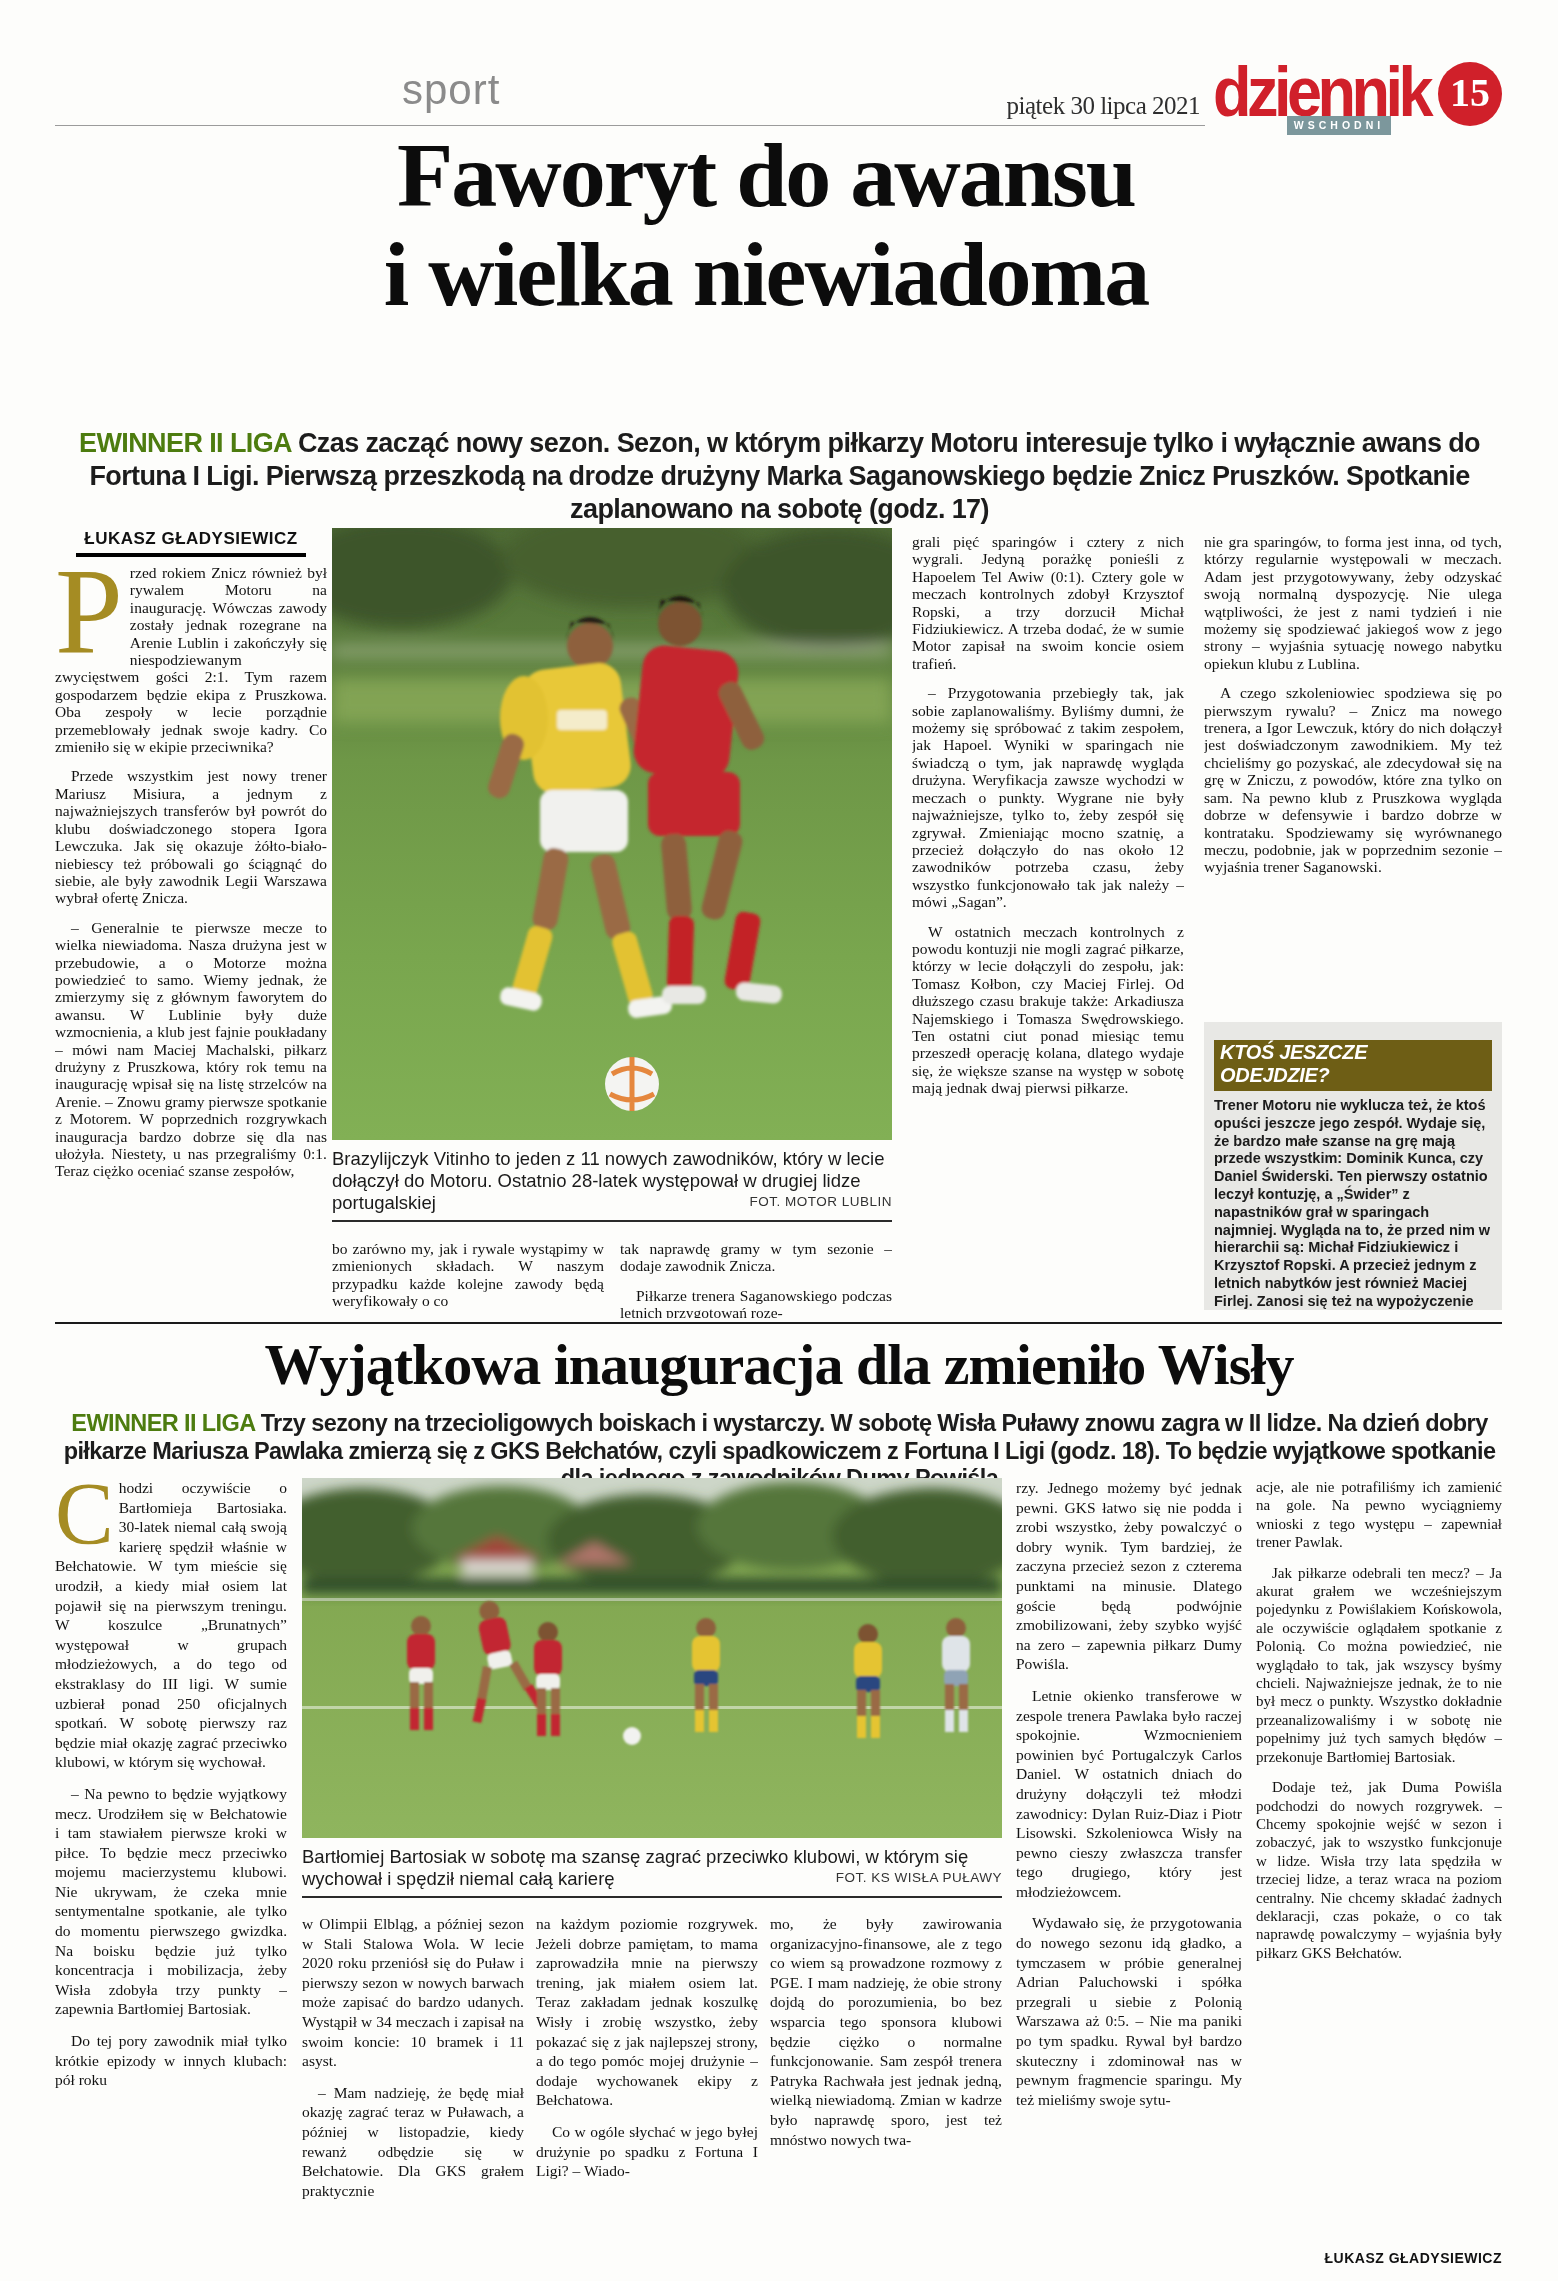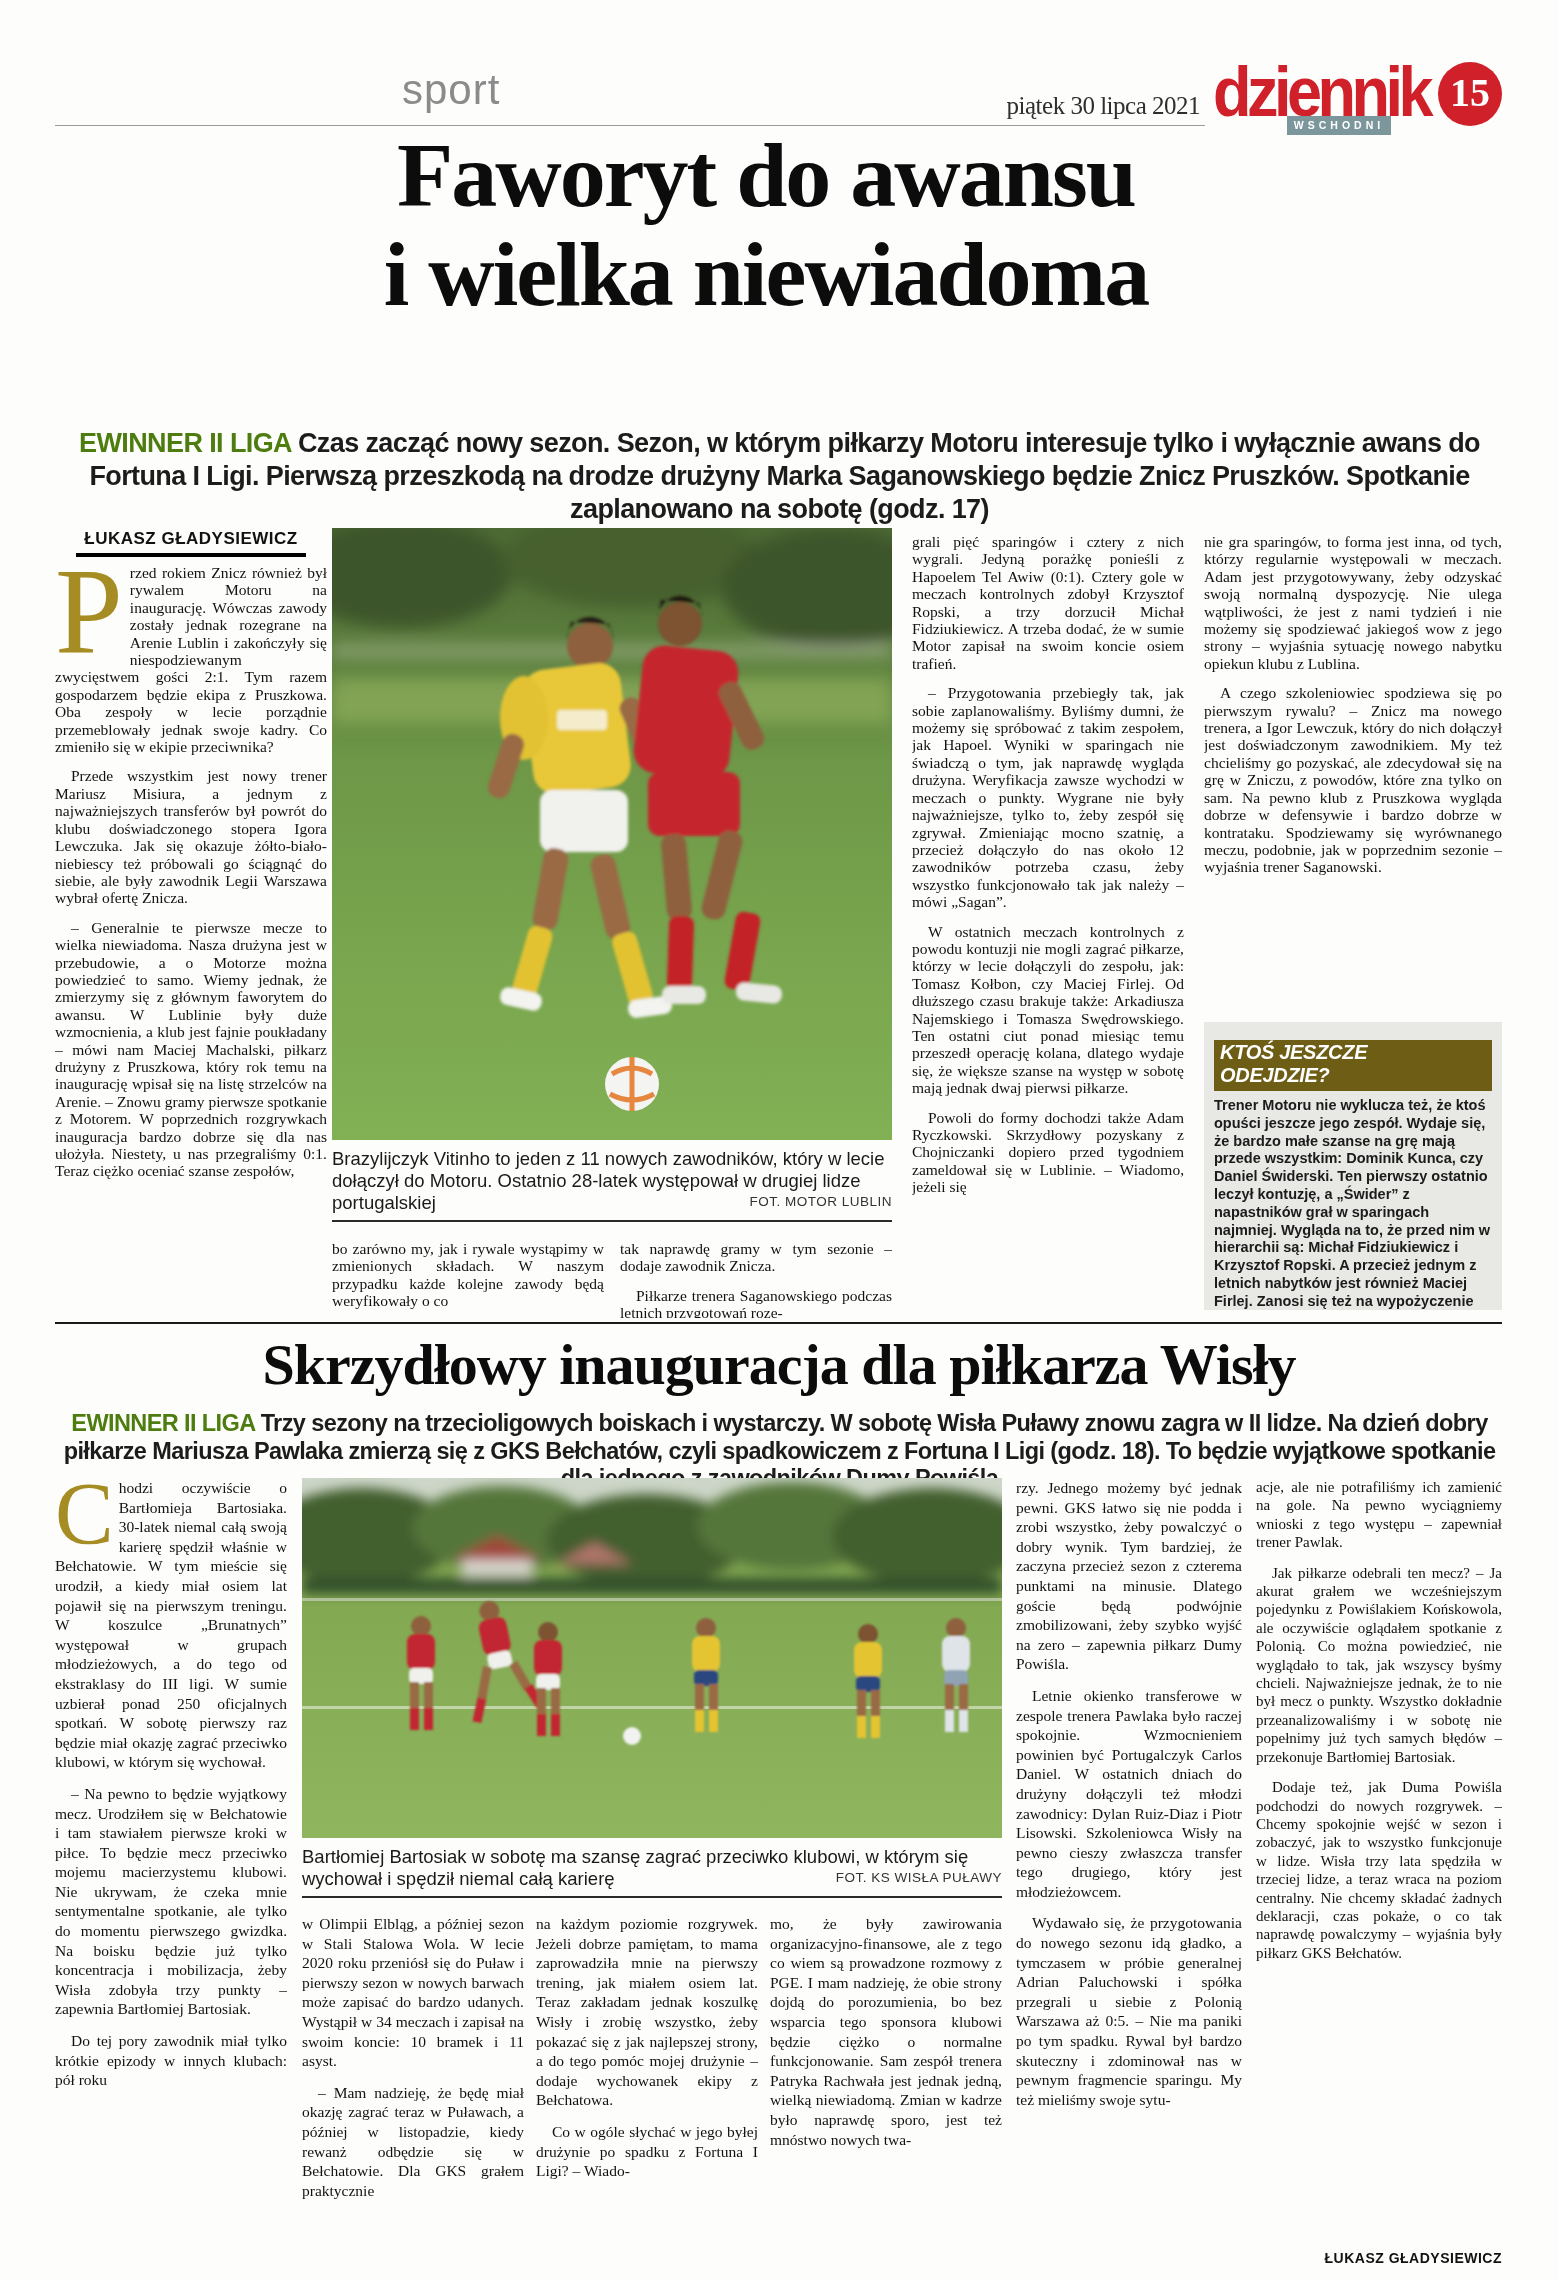--- a/index.html
+++ b/index.html
@@ -156,36 +156,35 @@
   </div>
   <div class="abs bodycol a1" style="left:620px;top:1240px;width:272px;height:78px;">
     <p>tak naprawdę gramy w tym sezonie – dodaje zawodnik Znicza.</p>
     <p class="ind">Piłkarze trenera Saganowskiego podczas letnich przygotowań roze-</p>
   </div>
 
   <div class="abs bodycol a1" style="left:912px;top:533px;width:272px;height:786px;">
     <p>grali pięć sparingów i cztery z nich wygrali. Jedyną porażkę ponieśli z Hapoelem Tel Awiw (0:1). Cztery gole w meczach kontrolnych zdobył Krzysztof Ropski, a trzy dorzucił Michał Fidziukiewicz. A trzeba dodać, że w sumie Motor zapisał na swoim koncie osiem trafień.</p>
     <p class="ind">– Przygotowania przebiegły tak, jak sobie zaplanowaliśmy. Byliśmy dumni, że możemy się spróbować z takim zespołem, jak Hapoel. Wyniki w sparingach nie świadczą o tym, jak naprawdę wygląda drużyna. Weryfikacja zawsze wychodzi w meczach o punkty. Wygrane nie były najważniejsze, tylko to, żeby zespół się zgrywał. Zmieniając mocno szatnię, a przecież dołączyło do nas około 12 zawodników potrzeba czasu, żeby wszystko funkcjonowało tak jak należy – mówi „Sagan”.</p>
     <p class="ind">W ostatnich meczach kontrolnych z powodu kontuzji nie mogli zagrać piłkarze, którzy w lecie dołączyli do zespołu, jak: Tomasz Kołbon, czy Maciej Firlej. Od dłuższego czasu brakuje także: Arkadiusza Najemskiego i Tomasza Swędrowskiego. Ten ostatni ciut ponad miesiąc temu przeszedł operację kolana, dlatego wydaje się, że większe szanse na występ w sobotę mają jednak dwaj pierwsi piłkarze.</p>
-    <p class="ind">Powoli do formy dochodzi także Adam Ryczkowski. Skrzydłowy pozyskany z Chojniczanki dopiero przed tygodniem zameldował się w Lublinie. – Wiadomo, jeżeli się</p>
   </div>
 
   <div class="abs bodycol a1" style="left:1204px;top:533px;width:298px;height:484px;">
     <p>nie gra sparingów, to forma jest inna, od tych, którzy regularnie występowali w meczach. Adam jest przygotowywany, żeby odzyskać swoją normalną dyspozycję. Nie ulega wątpliwości, że jest z nami tydzień i nie możemy się spodziewać jakiegoś wow z jego strony – wyjaśnia sytuację nowego nabytku opiekun klubu z Lublina.</p>
     <p class="ind">A czego szkoleniowiec spodziewa się po pierwszym rywalu? – Znicz ma nowego trenera, a Igor Lewczuk, który do nich dołączył jest doświadczonym zawodnikiem. My też chcieliśmy go pozyskać, ale zdecydował się na grę w Zniczu, z powodów, które zna tylko on sam. Na pewno klub z Pruszkowa wygląda dobrze w defensywie i bardzo dobrze w kontrataku. Spodziewamy się wyrównanego meczu, podobnie, jak w poprzednim sezonie – wyjaśnia trener Saganowski.</p>
   </div>
 
   <div class="abs sidebox" style="left:1204px;top:1022px;width:298px;height:288px;">
     <span class="sidebox-title">KTOŚ JESZCZE ODEJDZIE?</span>
     <div class="sidebox-text">Trener Motoru nie wyklucza też, że ktoś opuści jeszcze jego zespół. Wydaje się, że bardzo małe szanse na grę mają przede wszystkim: Dominik Kunca, czy Daniel Świderski. Ten pierwszy ostatnio leczył kontuzję, a „Świder” z napastników grał w sparingach najmniej. Wygląda na to, że przed nim w hierarchii są: Michał Fidziukiewicz i Krzysztof Ropski. A przecież jednym z letnich nabytków jest również Maciej Firlej. Zanosi się też na wypożyczenie kilku wychowanków do klubów trzecioligowych.</div>
   </div>
 
   <div class="abs sep-rule" style="left:55px;top:1322px;width:1447px;"></div>
 
-  <div class="abs headline2" style="left:0;top:1334px;">Skrzydłowy inauguracja dla piłkarza Wisły</div>
+  <div class="abs headline2" style="left:0;top:1334px;">Wyjątkowa inauguracja dla zmieniło Wisły</div>
   <div class="abs lead lead2" style="left:57px;top:1410px;width:1445px;">
     <span class="kicker">EWINNER II LIGA</span>
     <span>Trzy sezony na trzecioligowych boiskach i wystarczy. W sobotę Wisła Puławy znowu zagra w II lidze. Na dzień dobry piłkarze Mariusza Pawlaka zmierzą się z GKS Bełchatów, czyli spadkowiczem z Fortuna I Ligi (godz. 18). To będzie wyjątkowe spotkanie dla jednego z zawodników Dumy Powiśla</span>
   </div>
 
   <div class="abs bodycol a2" style="left:55px;top:1478px;width:232px;height:772px;">
     <p><span class="dropcap p2">C</span><span>hodzi oczywiście o Bartłomieja Bartosiaka. 30-latek niemal całą swoją karierę spędził właśnie w Bełchatowie. W tym mieście się urodził, a kiedy miał osiem lat pojawił się na pierwszym treningu. W koszulce „Brunatnych” występował w grupach młodzieżowych, a do tego od ekstraklasy do III ligi. W sumie uzbierał ponad 250 oficjalnych spotkań. W sobotę pierwszy raz będzie miał okazję zagrać przeciwko klubowi, w którym się wychował.</span></p>
     <p class="ind">– Na pewno to będzie wyjątkowy mecz. Urodziłem się w Bełchatowie i tam stawiałem pierwsze kroki w piłce. To będzie mecz przeciwko mojemu macierzystemu klubowi. Nie ukrywam, że czeka mnie sentymentalne spotkanie, ale tylko do momentu pierwszego gwizdka. Na boisku będzie już tylko koncentracja i mobilizacja, żeby Wisła zdobyła trzy punkty – zapewnia Bartłomiej Bartosiak.</p>
     <p class="ind">Do tej pory zawodnik miał tylko krótkie epizody w innych klubach: pół roku</p>
   </div>

